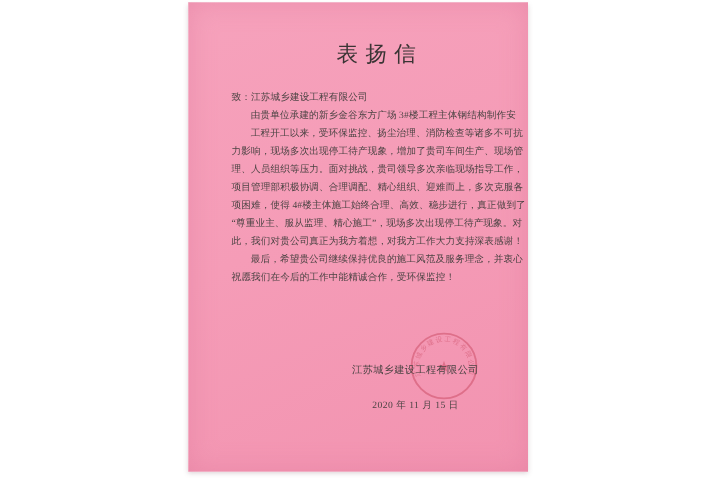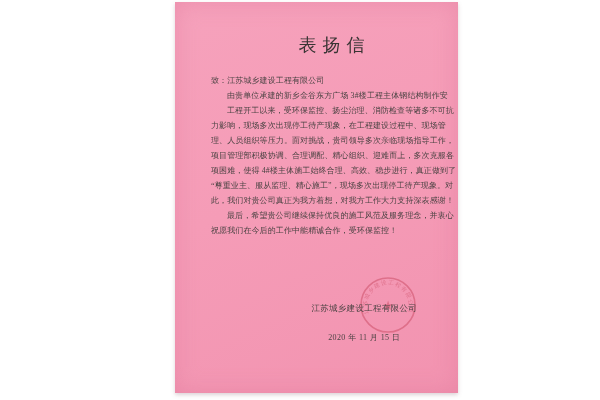--- a/index.html
+++ b/index.html
@@ -13,21 +13,21 @@
   *{margin:0;padding:0;box-sizing:border-box;}
   html,body{width:600px;height:400px;overflow:hidden;}
   body{
     background:var(--page-bg);
     font-family:"Liberation Serif","DejaVu Serif",serif;
     position:relative;
   }
   .scan-area{position:absolute;inset:0;background:var(--page-bg);}
   .paper{
     position:absolute;
-    left:175px;top:2px;width:283px;height:391px;
+    left:157px;top:2px;width:283px;height:391px;
     background:linear-gradient(155deg,#f6a2bc 0%,var(--paper) 45%,#f293b0 100%);
     box-shadow:inset 0 0 22px rgba(222,118,152,.45), 0 2px 4px rgba(120,80,95,.25);
     padding-left:36px;
   }
   .title{
     padding-top:31px;
     text-align:center;
     font-size:18px;
     letter-spacing:6px;
     color:var(--title-ink);
@@ -66,21 +66,21 @@
 
 <div class="scan-area">
   <div class="paper">
 
     <div class="title">表扬信</div>
 
     <div class="body-text">
       <div class="line">致：江苏城乡建设工程有限公司</div>
       <div class="line indent">由贵单位承建的新乡金谷东方广场 3#楼工程主体钢结构制作安</div>
       <div class="line indent">工程开工以来，受环保监控、扬尘治理、消防检查等诸多不可抗</div>
-      <div class="line">力影响，现场多次出现停工待产现象，在工程建设过程中、现场管</div>
+      <div class="line">力影响，现场多次出现停工待产现象，增加了贵司车间生产、现场管</div>
       <div class="line">理、人员组织等压力。面对挑战，贵司领导多次亲临现场指导工作，</div>
       <div class="line">项目管理部积极协调、合理调配、精心组织、迎难而上，多次克服各</div>
       <div class="line">项困难，使得 4#楼主体施工始终合理、高效、稳步进行，真正做到了</div>
       <div class="line">“尊重业主、服从监理、精心施工”，现场多次出现停工待产现象。对</div>
       <div class="line">此，我们对贵公司真正为我方着想，对我方工作大力支持深表感谢！</div>
       <div class="line indent">最后，希望贵公司继续保持优良的施工风范及服务理念，并衷心</div>
       <div class="line">祝愿我们在今后的工作中能精诚合作，受环保监控！</div>
     </div>
 
     <svg class="seal" viewBox="0 0 82 82" xmlns="http://www.w3.org/2000/svg">

